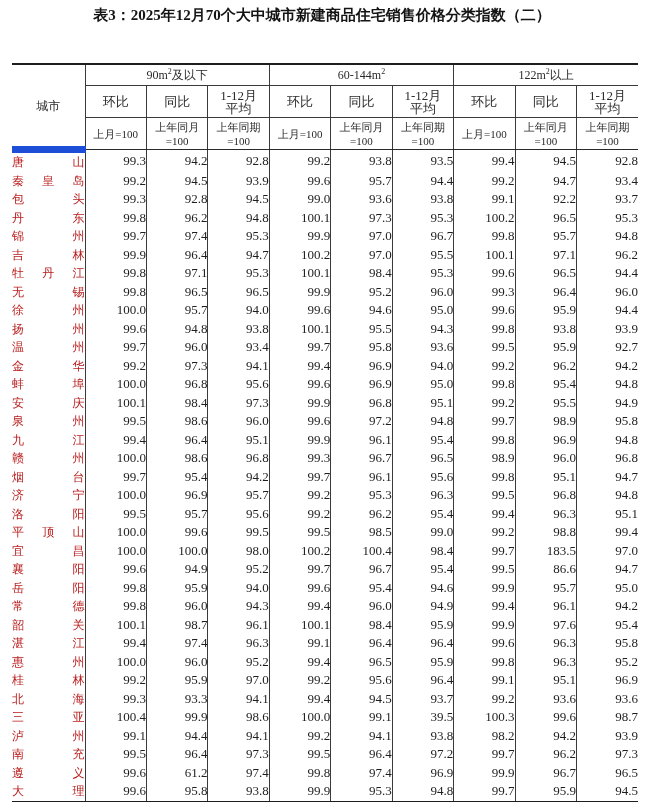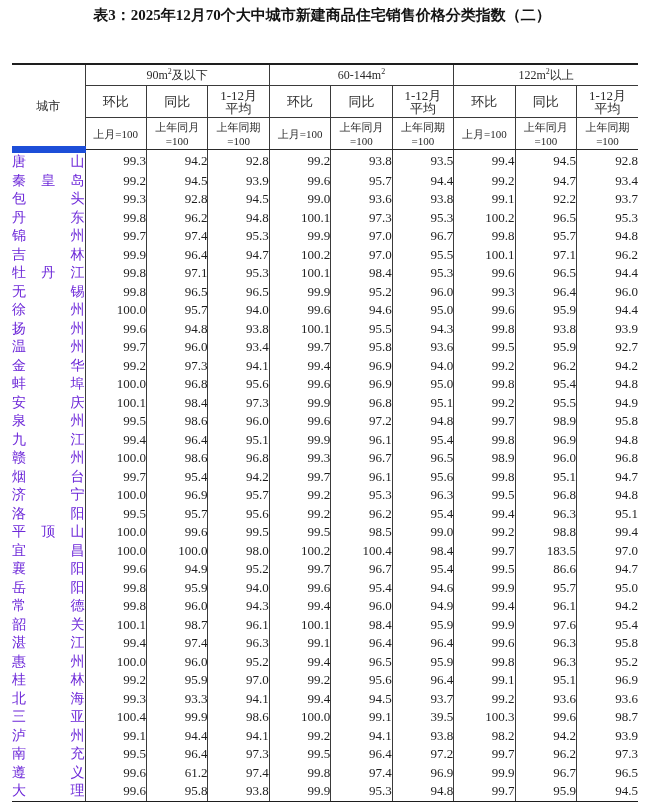--- a/index.html
+++ b/index.html
@@ -23,21 +23,21 @@
   tr.r-group sup { font-size: 8px; line-height: 0; vertical-align: 5px; }
   th.city-h { font-size: 13px; border-bottom: 7px solid #1d4ed8; vertical-align: middle; }
   tr.r-sub th { height: 31px; font-size: 13px; line-height: 13px; border-bottom: 1px solid #3a3a3a; }
   tr.r-unit th { height: 31px; font-size: 11px; line-height: 14px; border-bottom: 1px solid #2a2a2a; }
   .l2 { display: block; }
   tbody td { height: 18.5px; font-size: 13px; line-height: 18px; }
   td.num { text-align: right; padding-right: 4px; color: #1e1e1e; }
   td.city { padding: 0 13px 0 9px; }
   td.city span {
     display: block; text-align: justify; text-align-last: justify;
-    font-size: 14px; color: #6d28d9; white-space: nowrap;
+    font-size: 12px; color: #b91c1c; white-space: nowrap;
   }
 </style>
 </head>
 <body>
 
 <div class="title">表3：2025年12月70个大中城市新建商品住宅销售价格分类指数（二）</div>
 
 <table class="grid" id="grid">
   <colgroup>
     <col style="width:73px">

